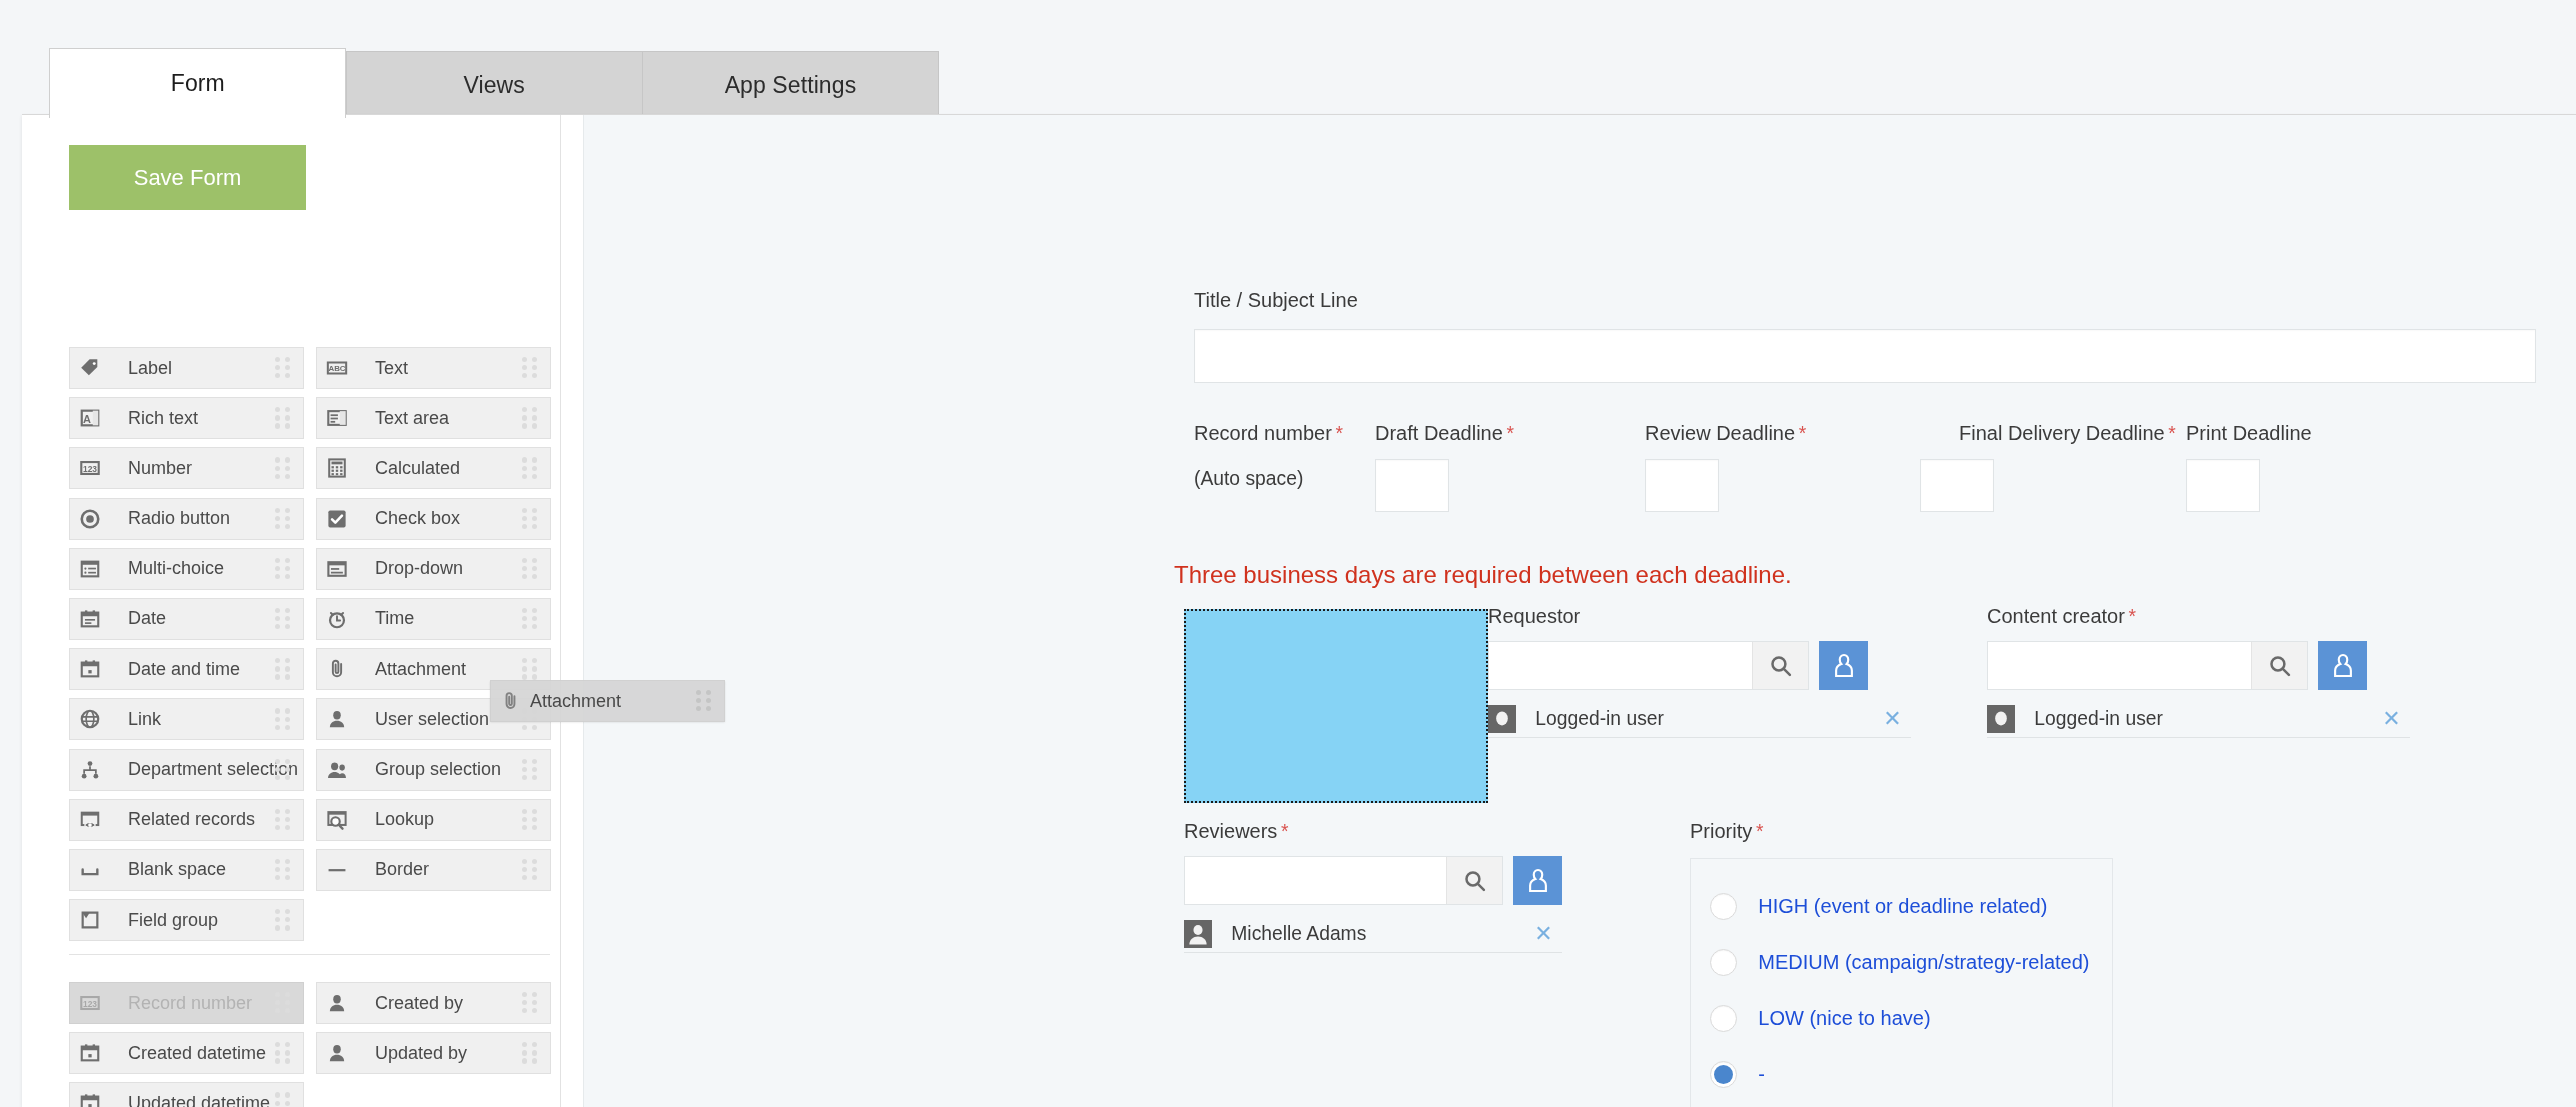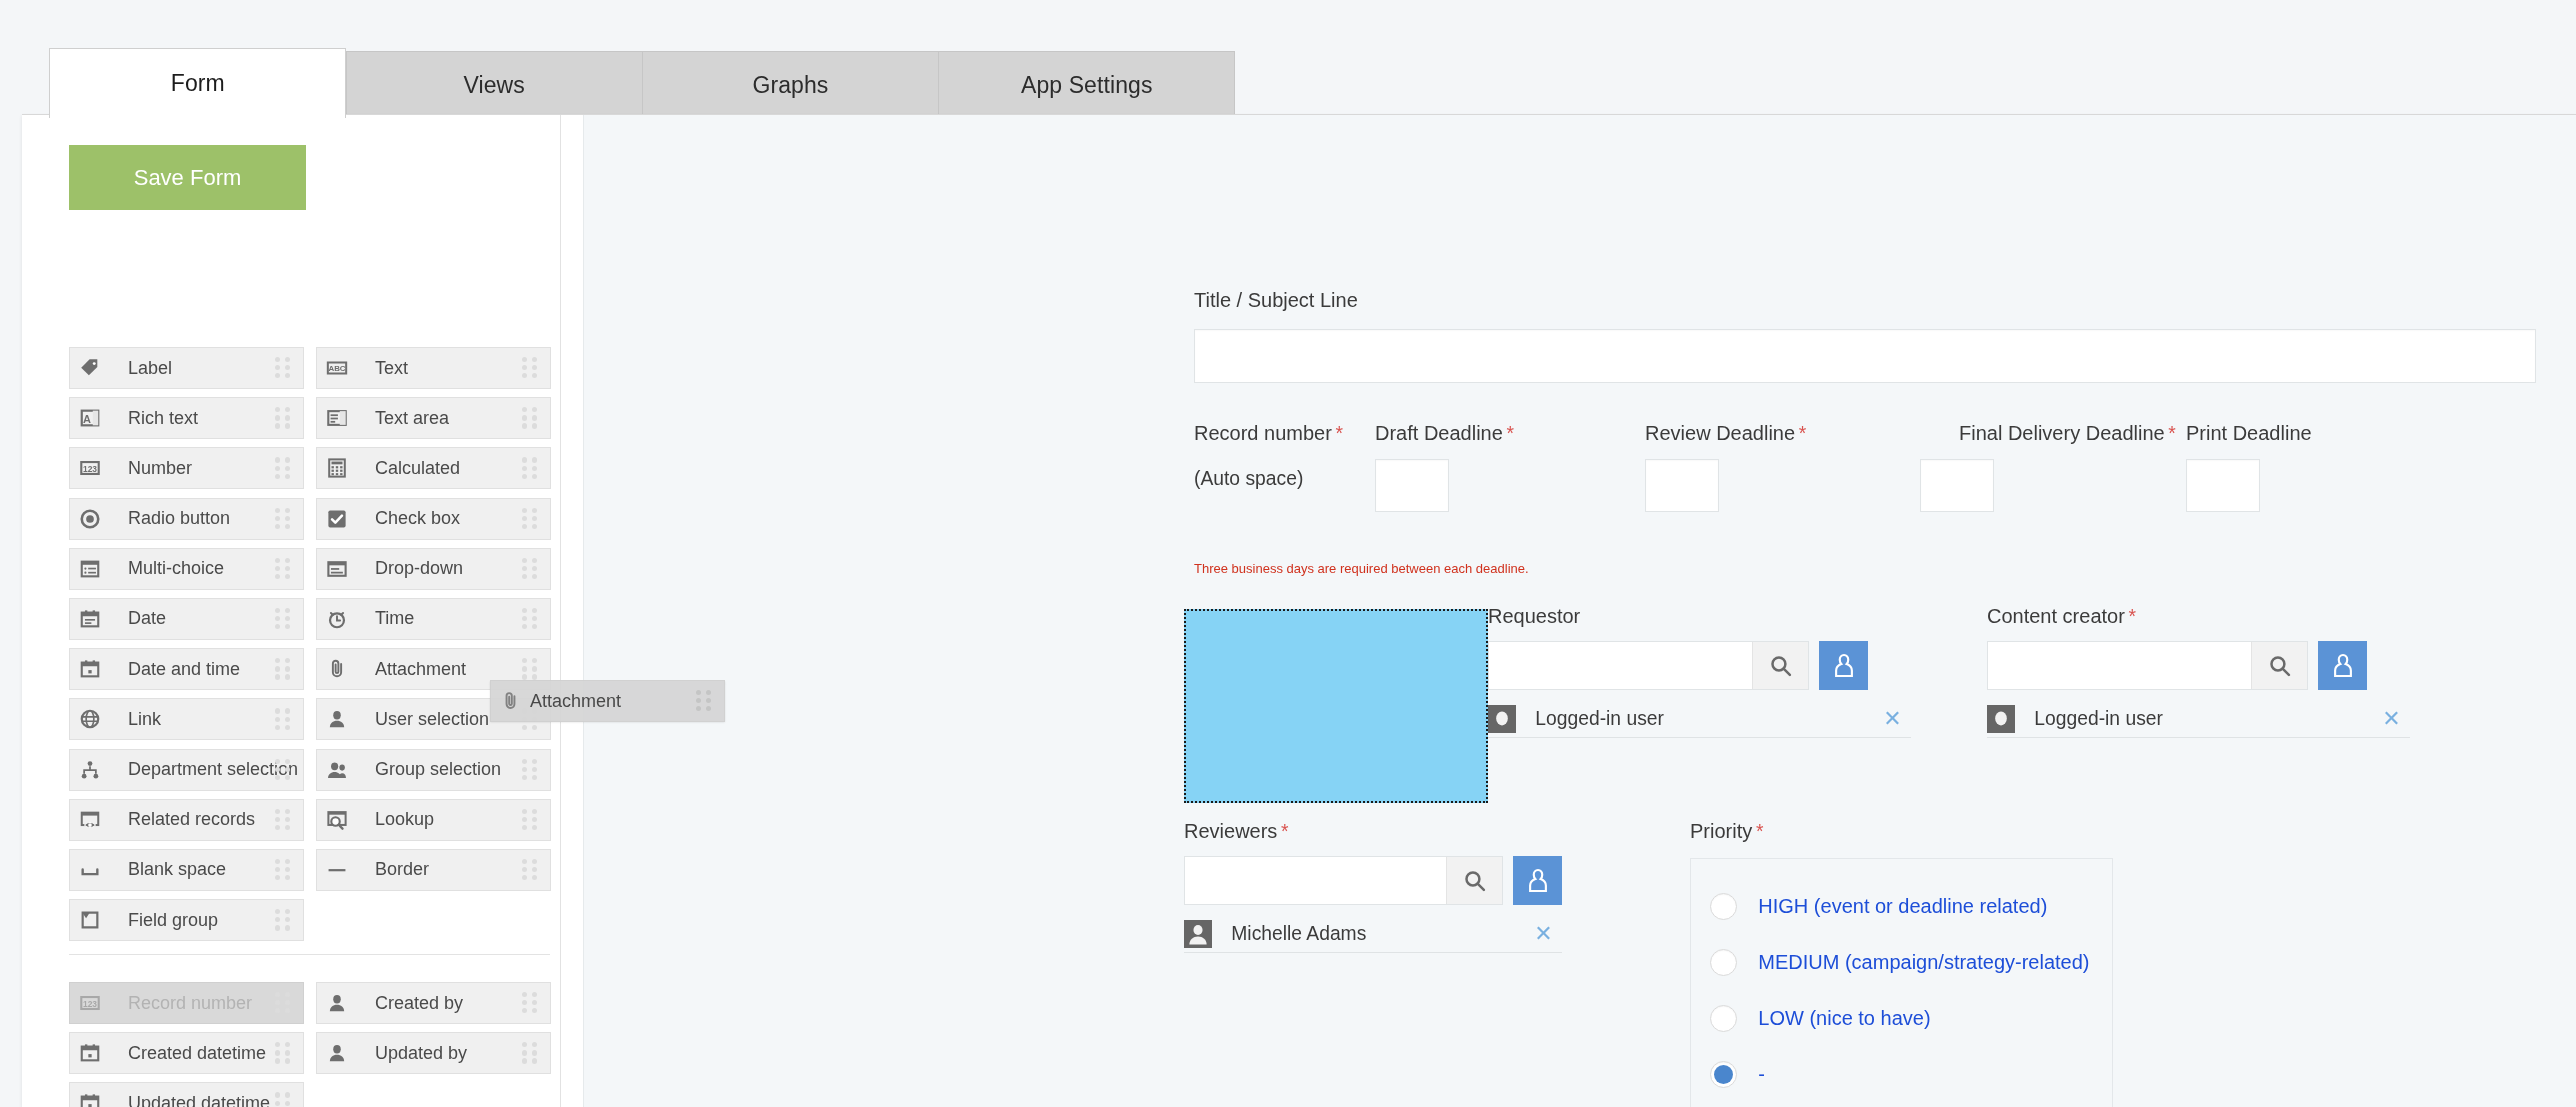--- a/index.html
+++ b/index.html
@@ -172,22 +172,22 @@
   .date-input {
     position: absolute; top: 344px;
     width: 74px; height: 53px;
   }
   #dt-draft  { left: 791px; }
   #dt-review { left: 1061px; }
   #dt-final  { left: 1336px; }
   #dt-print  { left: 1602px; }
 
   #warn-note {
-    position: absolute; left: 610px; top: 446px;
-    font-size: 13px; color: #d0321e;
+    position: absolute; left: 590px; top: 446px;
+    font-size: 24px; color: #d0321e;
   }
 
   
   #drop-zone {
     position: absolute; left: 600px; top: 494px;
     width: 304px; height: 194px;
     background: #86d3f5;
     border: 2.2px dotted #1a1a1a;
   }
 
@@ -271,23 +271,20 @@
 </style>
 </head>
 <body>
 
 <div id="tabbar">
   <div class="tab w1 active">
     <span>Form</span>
   </div>
   <div class="tab w2">
     <span>Views</span>
-  </div>
-  <div class="tab w3">
-    <span>Graphs</span>
   </div>
   <div class="tab w4">
     <span>App Settings</span>
   </div>
 </div>
 
 <div id="window">
 
   <div id="palette">
 

